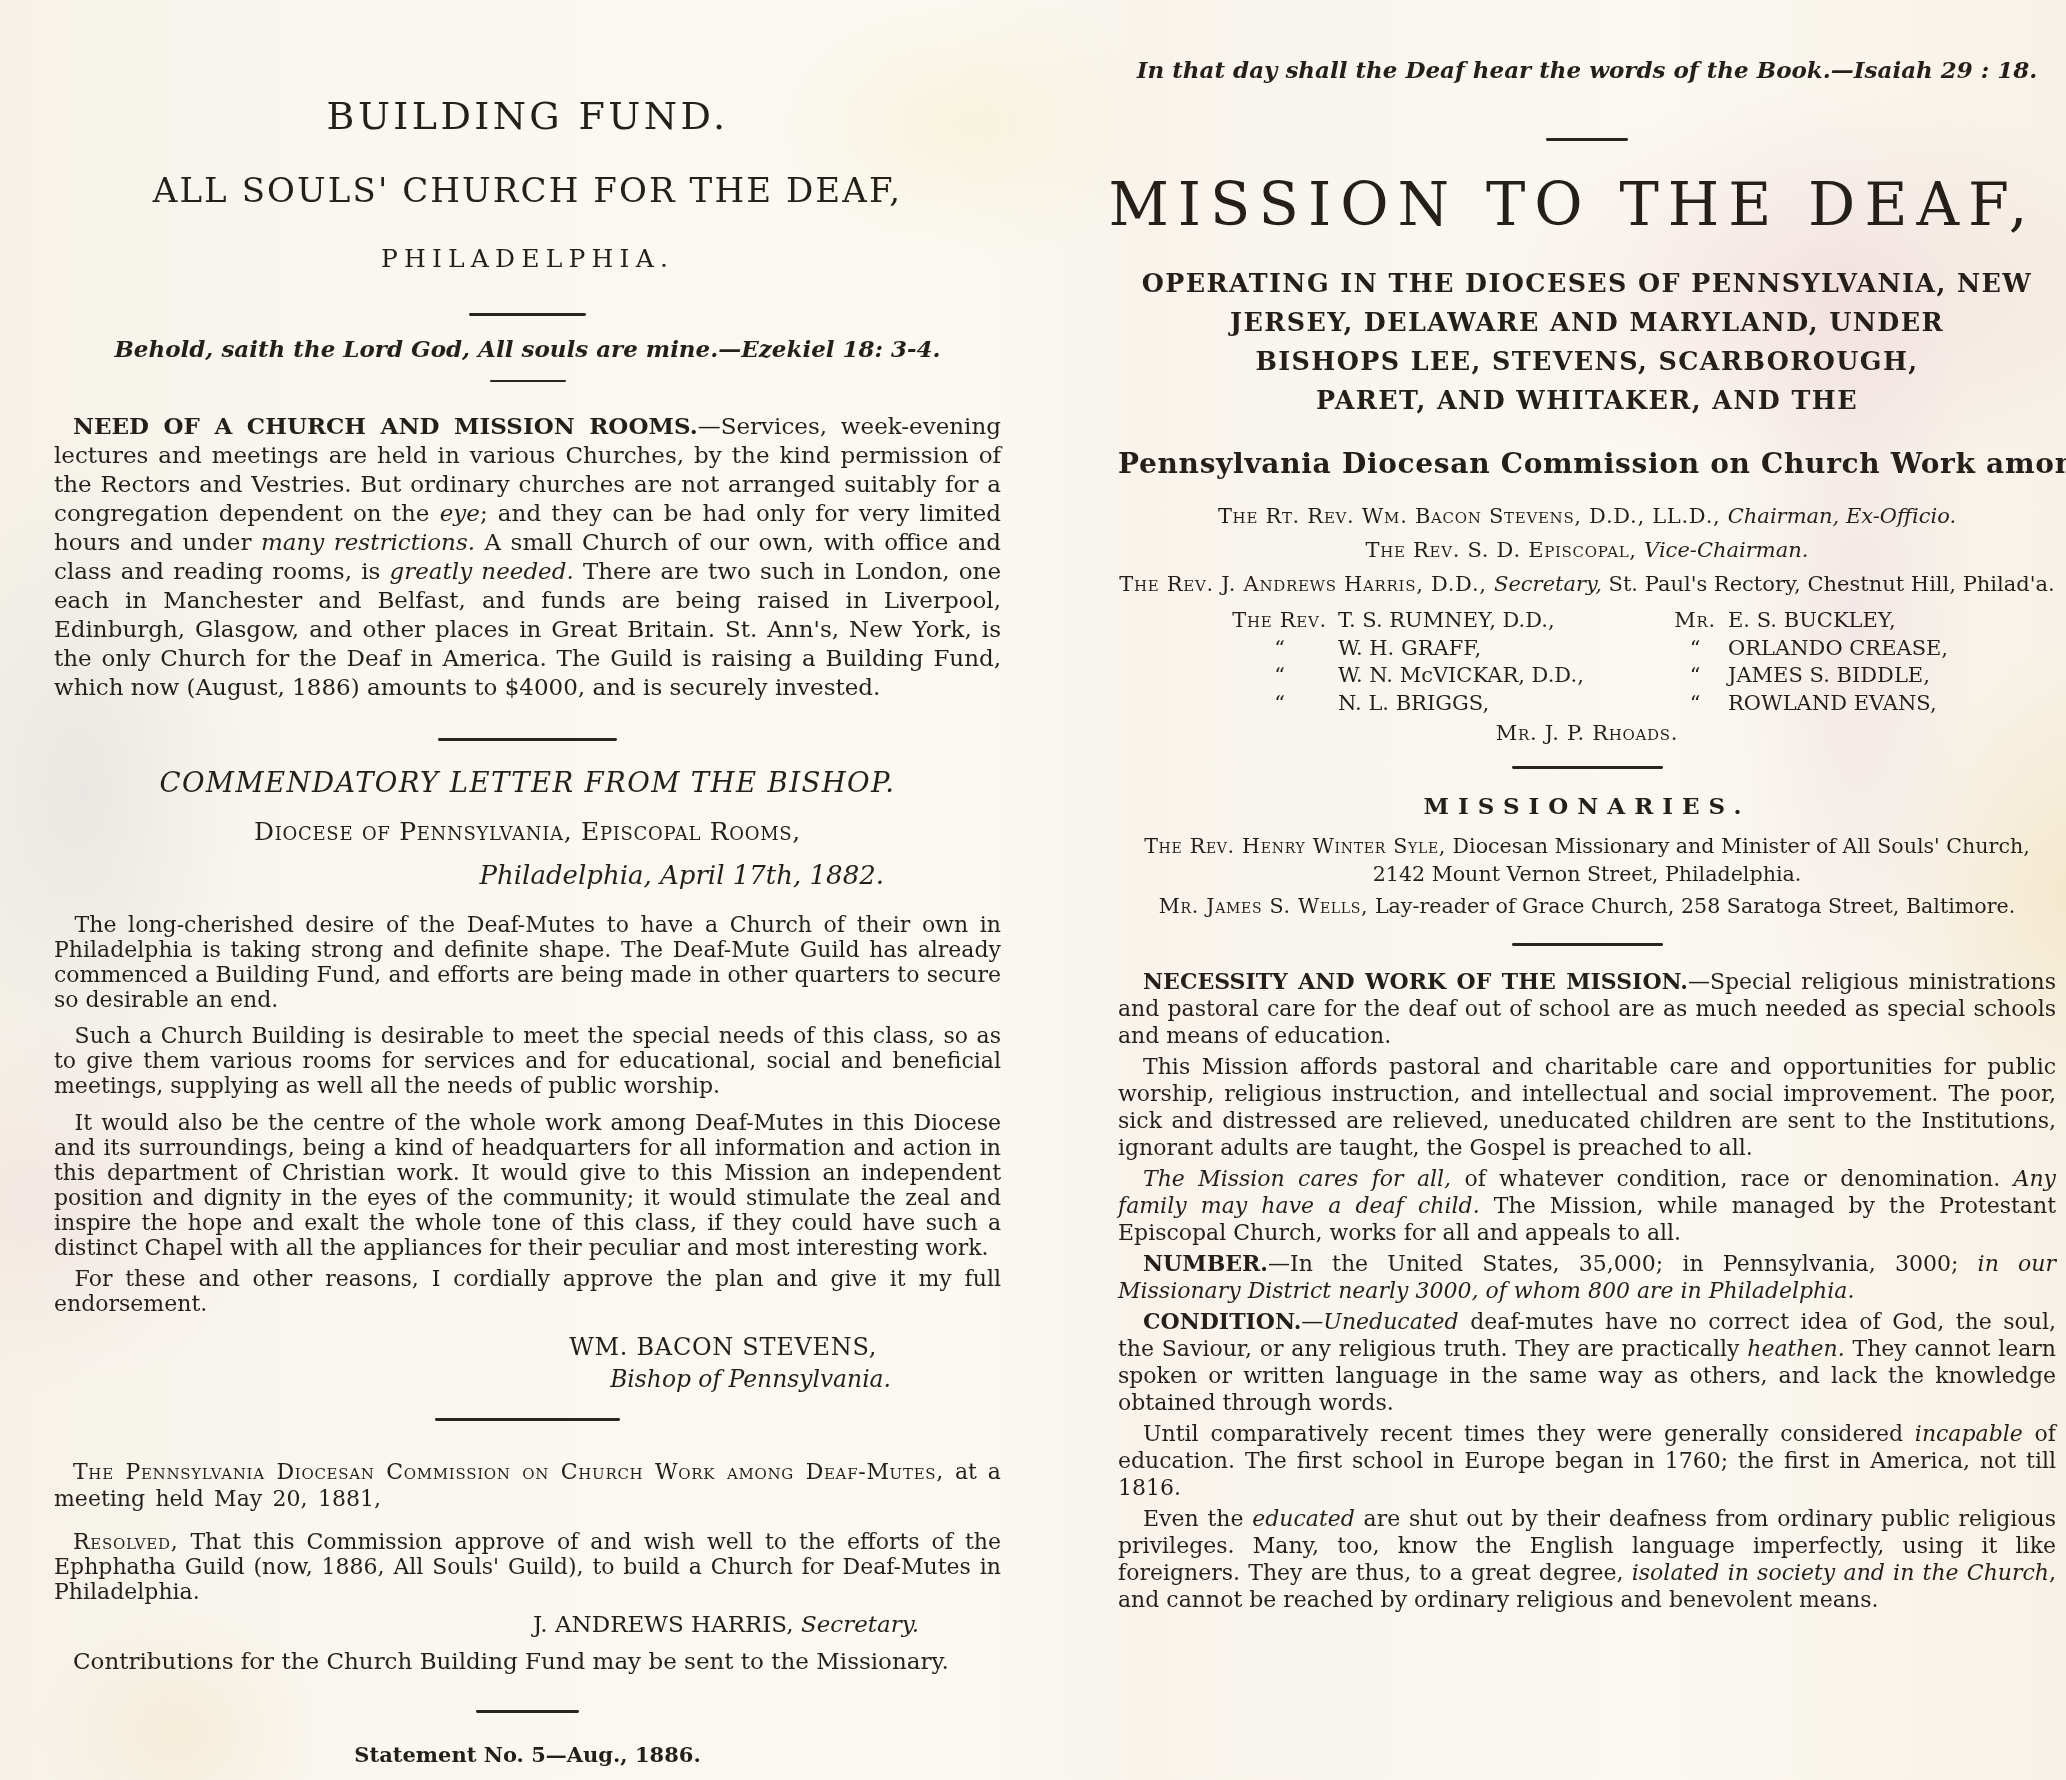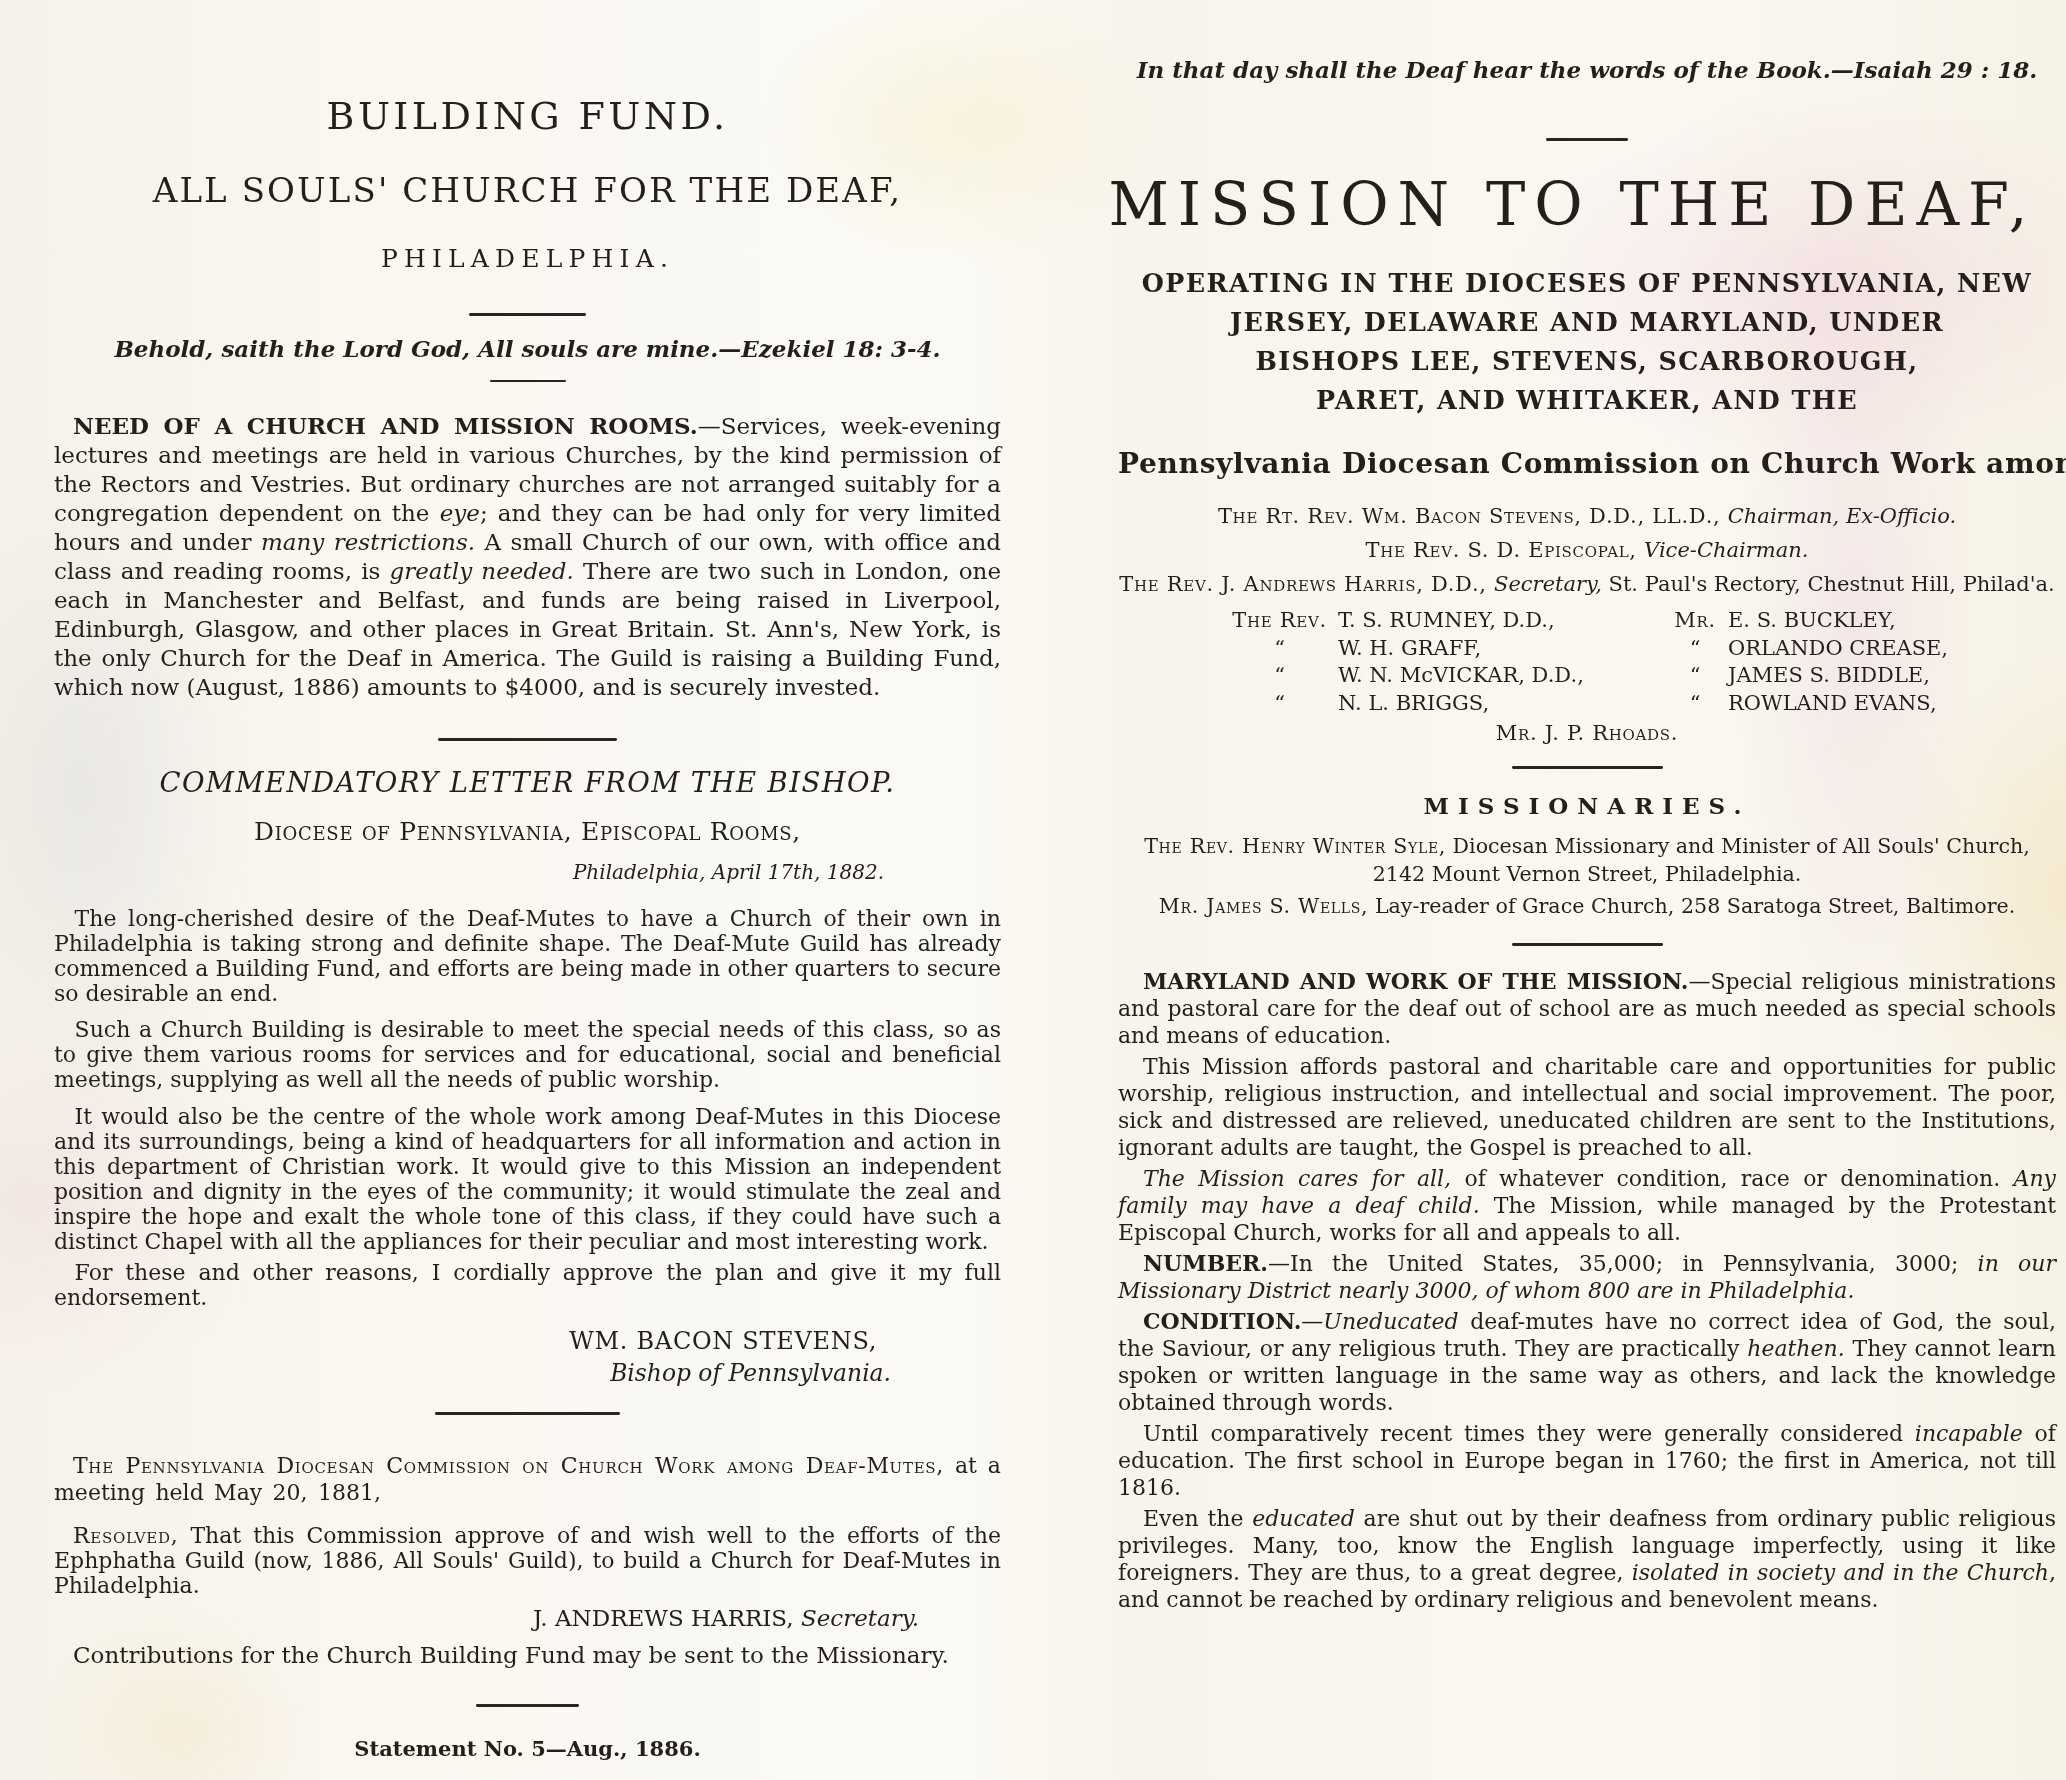--- a/index.html
+++ b/index.html
@@ -40,21 +40,21 @@
 
   
   .bf-title    { margin-top: 81px; font-size: 38px; letter-spacing: 3.4px; }
   .bf-subtitle { margin-top: 32px;  font-size: 34px; letter-spacing: 2.1px; }
   .bf-place    { margin-top: 34px;  font-size: 25px; letter-spacing: 6.2px; }
   .epigraph    { font-size: 23px; font-style: italic; font-weight: 600; }
   .l-epigraph  { margin-top: 19px; }
   .need-para   { margin-top: 29px; font-size: 23px; line-height: 29px; text-indent: 19px; }
   .letter-heading { margin-top: 25px; font-size: 27.5px; font-style: italic; letter-spacing: 1.4px; }
   .letter-origin  { margin-top: 19px; font-size: 25px; font-variant: small-caps; letter-spacing: 0.7px; }
-  .letter-date    { margin-top: 13.7px; font-size: 20px; font-style: italic; padding-right: 117px; }
+  .letter-date    { margin-top: 13.7px; font-size: 26px; font-style: italic; padding-right: 117px; }
   .letter-para { font-size: 22px; line-height: 25px; text-indent: 20.6px; }
   .lp1 { margin-top: 22px; } .lp2, .lp3 { margin-top: 11.7px; } .lp4 { margin-top: 6.2px; }
   .sig-name  { margin-top: 16.5px; font-size: 24px; padding-right: 124px; letter-spacing: 0.7px; }
   .sig-title { margin-top: 4.1px;  font-size: 23.4px; font-style: italic; padding-right: 110px; }
   .commission-para { margin-top: 37px; font-size: 22px; line-height: 27.5px; text-indent: 19px; word-spacing: 3.4px; }
   .resolved-para   { margin-top: 16.5px; font-size: 22px; line-height: 25px; text-indent: 19px; }
   .harris-sig  { margin-top: 6.9px; font-size: 23px; padding-right: 82px; }
   .contrib     { margin-top: 11px; font-size: 23px; text-indent: 19px; }
   .statement   { margin-top: 29px; font-size: 21px; font-weight: 700; }
 
@@ -208,21 +208,21 @@
     <div class="missionaries-h center">MISSIONARIES.</div>
 
     <div class="missionary-line center"><span class="seg-c">The Rev. Henry Winter Syle,</span><span> Diocesan Missionary and Minister of All Souls' Church,</span></div>
 
     <div class="missionary-addr center">2142 Mount Vernon Street, Philadelphia.</div>
 
     <div class="missionary-line2 center"><span class="seg-c">Mr. James S. Wells,</span><span> Lay-reader of Grace Church, 258 Saratoga Street, Baltimore.</span></div>
 
     <div class="rule mt36" style="width:151px"></div>
 
-    <div class="r-para first justify"><span class="seg-b">MARYLAND AND WORK OF THE MISSION.</span><span>—Special religious ministrations and pastoral care for the deaf out of school are as much needed as special schools and means of education.</span></div>
+    <div class="r-para first justify"><span class="seg-b">NECESSITY AND WORK OF THE MISSION.</span><span>—Special religious ministrations and pastoral care for the deaf out of school are as much needed as special schools and means of education.</span></div>
 
     <div class="r-para justify"><span>This Mission affords pastoral and charitable care and opportunities for public worship, religious instruction, and intellectual and social improvement.  The poor, sick and distressed are relieved, uneducated children are sent to the Institutions, ignorant adults are taught, the Gospel is preached to all.</span></div>
 
     <div class="r-para justify"><span class="seg-i">The Mission cares for all,</span><span> of whatever condition, race or denomination.  </span><span class="seg-i">Any family may have a deaf child.</span><span>  The Mission, while managed by the Protestant Episcopal Church, works for all and appeals to all.</span></div>
 
     <div class="r-para justify"><span class="seg-b">NUMBER.</span><span>—In the United States, 35,000; in Pennsylvania, 3000; </span><span class="seg-i">in our Missionary District nearly 3000, of whom 800 are in Philadelphia.</span></div>
 
     <div class="r-para justify"><span class="seg-b">CONDITION.</span><span>—</span><span class="seg-i">Uneducated</span><span> deaf-mutes have no correct idea of God, the soul, the Saviour, or any religious truth.  They are practically </span><span class="seg-i">heathen.</span><span>  They cannot learn spoken or written language in the same way as others, and lack the knowledge obtained through words.</span></div>
 
     <div class="r-para justify"><span>Until comparatively recent times they were generally considered </span><span class="seg-i">incapable</span><span> of education.  The first school in Europe began in 1760; the first in America, not till 1816.</span></div>

